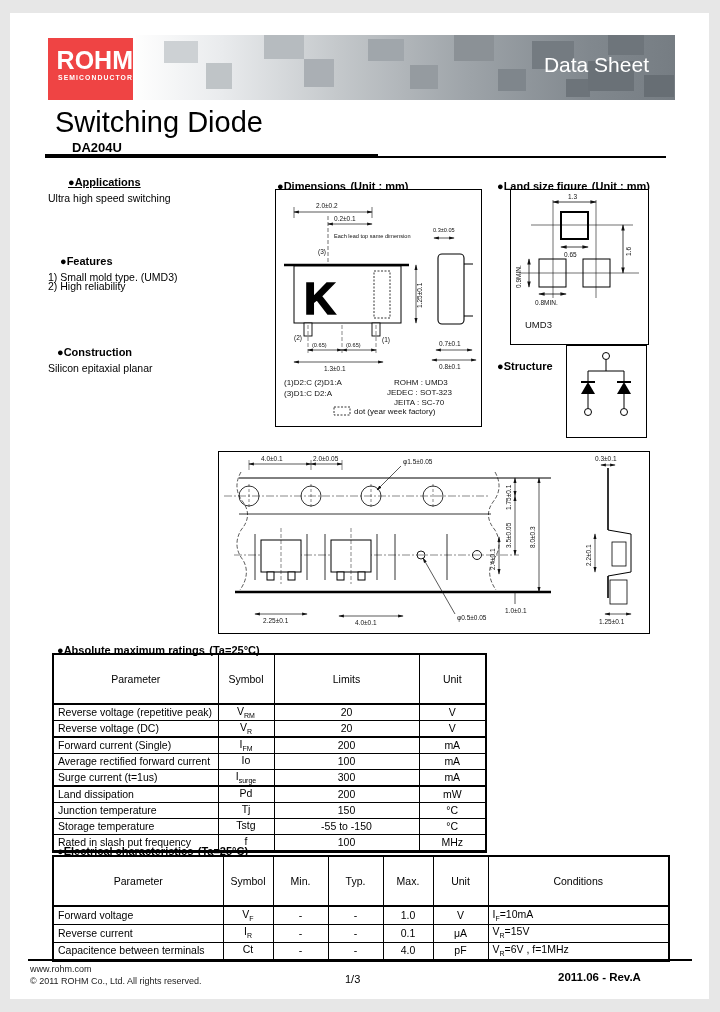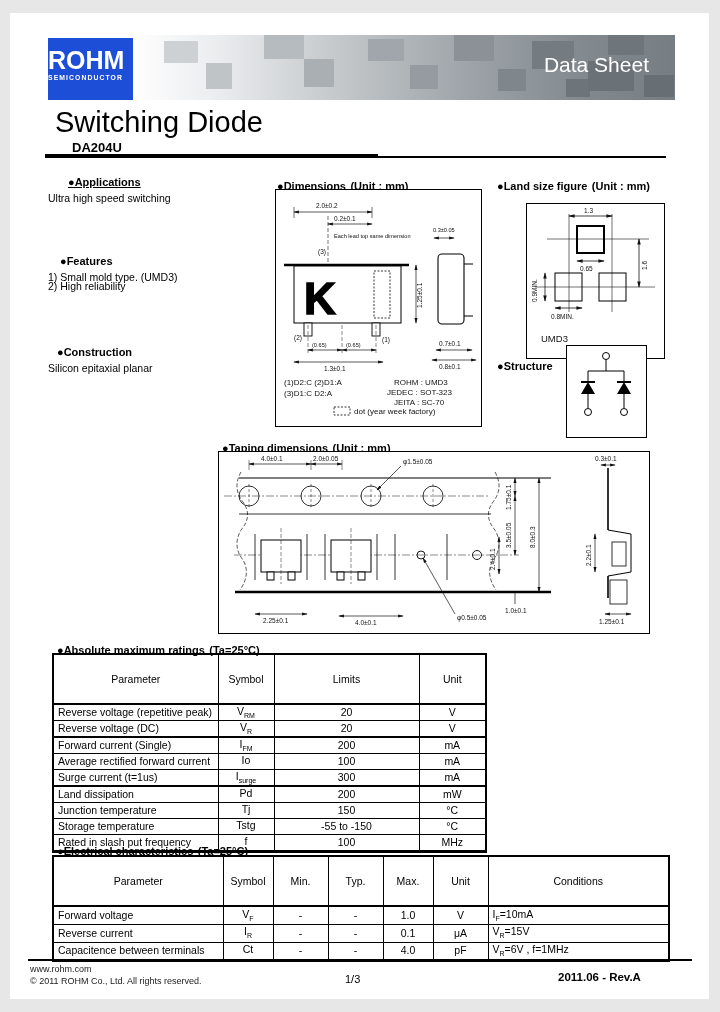--- a/index.html
+++ b/index.html
@@ -1,20 +1,20 @@
 <!DOCTYPE html>
 <html><head>
 <meta charset="utf-8">
 <style>
   html,body{margin:0;padding:0;background:#e4e4e4;font-family:"Liberation Sans",sans-serif;color:#000;}
   #root{position:relative;width:720px;height:1012px;background:#e7e7e7;overflow:hidden;}
   .page{position:absolute;left:10px;top:13px;width:699px;height:986px;background:#ffffff;}
   .abs{position:absolute;}
   
-  .logo{position:absolute;left:48px;top:38px;width:85px;height:62px;background:#1d4ed8;color:#fff;text-align:left;}
+  .logo{position:absolute;left:48px;top:38px;width:85px;height:62px;background:#ef4444;color:#fff;text-align:right;}
   .logo-name{font-weight:bold;font-size:25px;letter-spacing:0px;margin-top:9px;line-height:26px;}
   .logo-sub{font-weight:bold;font-size:6.8px;letter-spacing:1.1px;margin-top:1px;}
   .banner{position:absolute;left:136px;top:35px;width:539px;height:65px;overflow:hidden;
           background:linear-gradient(90deg,#fefefe 0%,#e9ebed 16%,#c3c7ca 38%,#9da3a8 62%,#81888e 84%,#767d83 100%);}
   .px{position:absolute;}
   .banner-title{position:absolute;right:26px;top:18px;font-size:21px;color:#fff;}
   
   .doc-title{position:absolute;left:55px;top:106px;font-size:29px;color:#000000;}
   .part-no{position:absolute;left:72px;top:140px;font-size:13px;font-weight:bold;}
   .rule-l{position:absolute;left:45px;top:154px;width:333px;height:4px;background:#000;}
@@ -144,21 +144,21 @@
       <text class="lblt" x="118" y="215">JEITA : SC-70</text>
       <rect x="58" y="217" width="16" height="8" fill="none" stroke="#000" stroke-width="0.8" stroke-dasharray="2 1.5"></rect>
       <text class="lblt" x="78" y="224">dot (year week factory)</text>
     </svg>
   </div>
 
   <div class="abs" style="left:497px;top:176px;">
     <span class="sec-h">●Land size figure</span>
     <span class="unit-t">(Unit : mm)</span>
   </div>
-  <div class="dbox" style="left:510px;top:203px;width:137px;height:154px;margin-left:16px;">
+  <div class="dbox" style="left:510px;top:189px;width:137px;height:154px;">
     <svg width="135" height="152" viewBox="0 0 135 152">
       <defs>
         <marker id="m2" markerWidth="8" markerHeight="8" refX="7" refY="3" orient="auto-start-reverse">
           <path d="M8,3 L0,0.8 L0,5.2 Z" fill="#111"></path>
         </marker>
       </defs>
       <line x1="42" y1="10" x2="42" y2="108" stroke="#111" stroke-width="0.6"></line>
       <line x1="85" y1="10" x2="85" y2="108" stroke="#111" stroke-width="0.6"></line>
       <line x1="20" y1="35" x2="122" y2="35" stroke="#111" stroke-width="0.6"></line>
       <line x1="8" y1="83" x2="128" y2="83" stroke="#111" stroke-width="0.6"></line>
@@ -191,24 +191,20 @@
       <polygon points="14,48 28,48 21,36" fill="#000"></polygon>
       <line x1="21" y1="48" x2="21" y2="62" stroke="#000" stroke-width="1"></line>
       <circle cx="21" cy="66" r="3.5" fill="#fff" stroke="#000" stroke-width="1"></circle>
       <line x1="50" y1="36" x2="64" y2="36" stroke="#000" stroke-width="2"></line>
       <polygon points="50,48 64,48 57,36" fill="#000"></polygon>
       <line x1="57" y1="48" x2="57" y2="62" stroke="#000" stroke-width="1"></line>
       <circle cx="57" cy="66" r="3.5" fill="#fff" stroke="#000" stroke-width="1"></circle>
     </svg>
   </div>
 
-  <div class="abs" style="left:222px;top:438px;">
-    <span class="sec-h">●Taping dimensions</span>
-    <span class="unit-t">(Unit : mm)</span>
-  </div>
   <div class="dbox" style="left:218px;top:451px;width:430px;height:181px;">
     <svg width="428" height="179" viewBox="0 0 428 179">
       <defs>
         <marker id="m3" markerWidth="8" markerHeight="8" refX="7" refY="3" orient="auto-start-reverse">
           <path d="M8,3 L0,0.8 L0,5.2 Z" fill="#111"></path>
         </marker>
       </defs>
 
       <path d="M22,20 q-9,16 2,30 q10,14 -2,28 q-9,16 2,30 q8,14 -3,30" fill="none" stroke="#111" stroke-width="0.7" stroke-dasharray="4 2"></path>
       <path d="M276,20 q9,16 -2,30 q-10,14 2,28 q9,16 -2,30 q-8,14 3,30" fill="none" stroke="#111" stroke-width="0.7" stroke-dasharray="4 2"></path>

